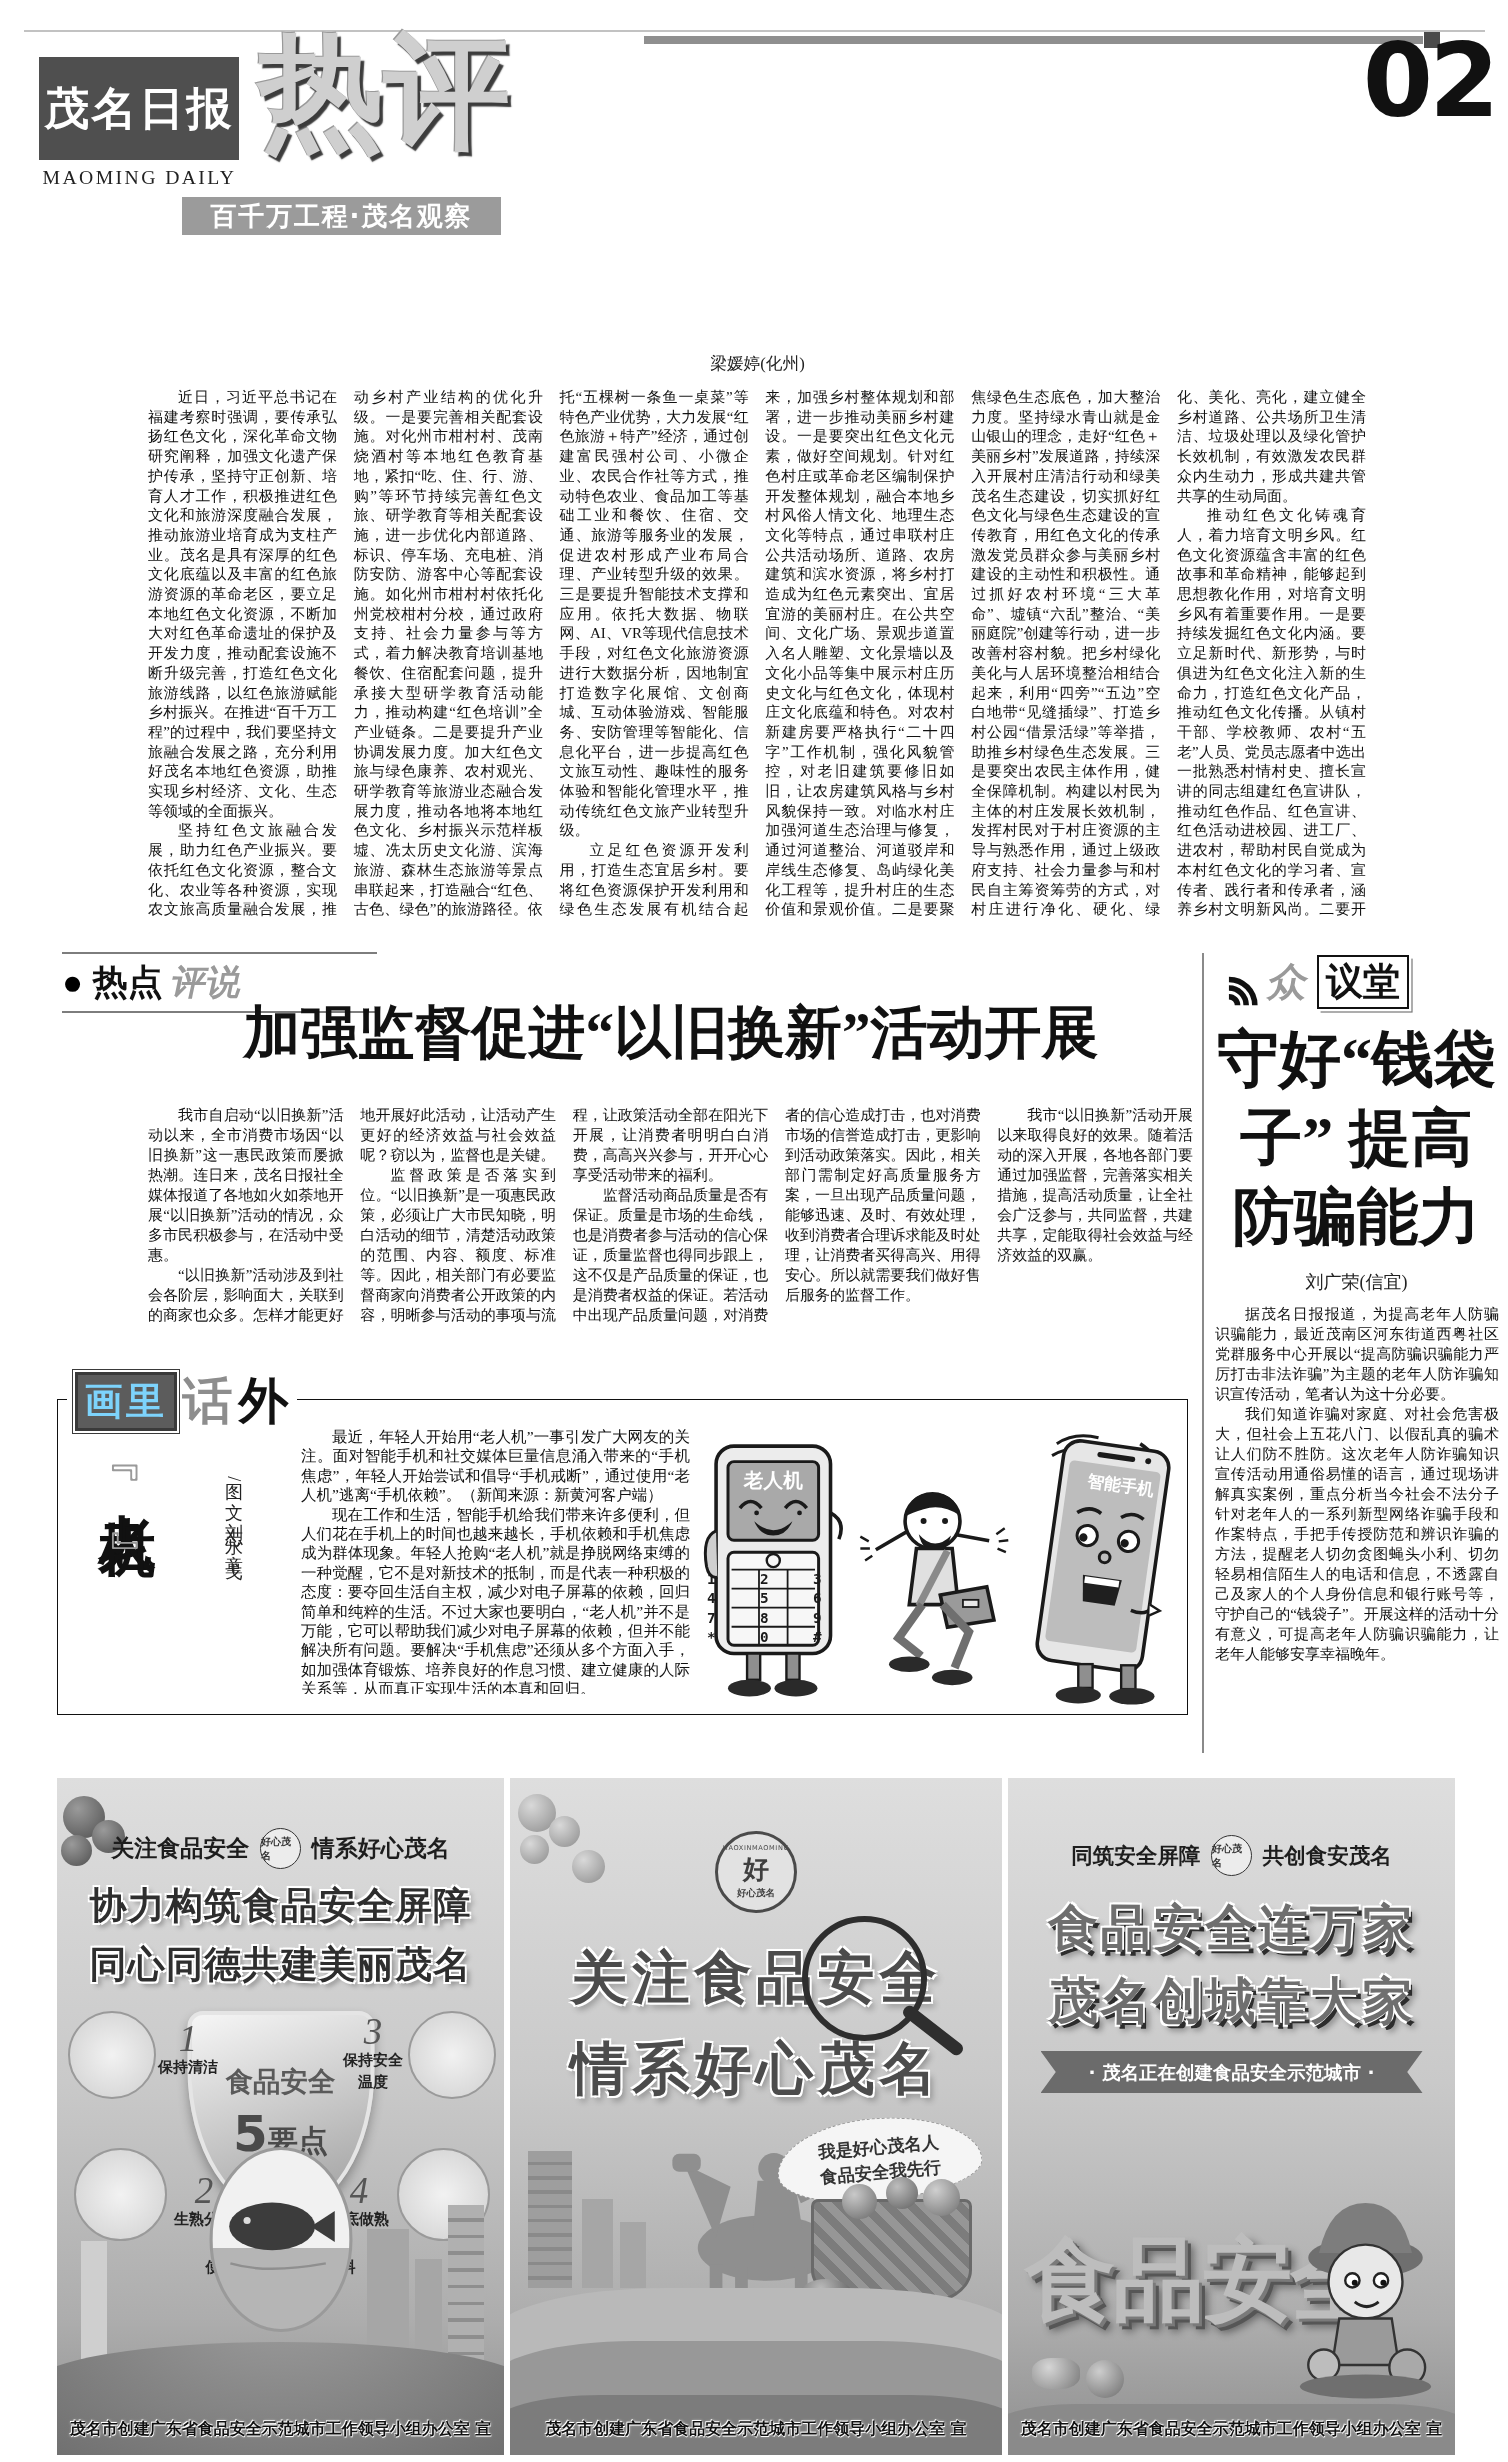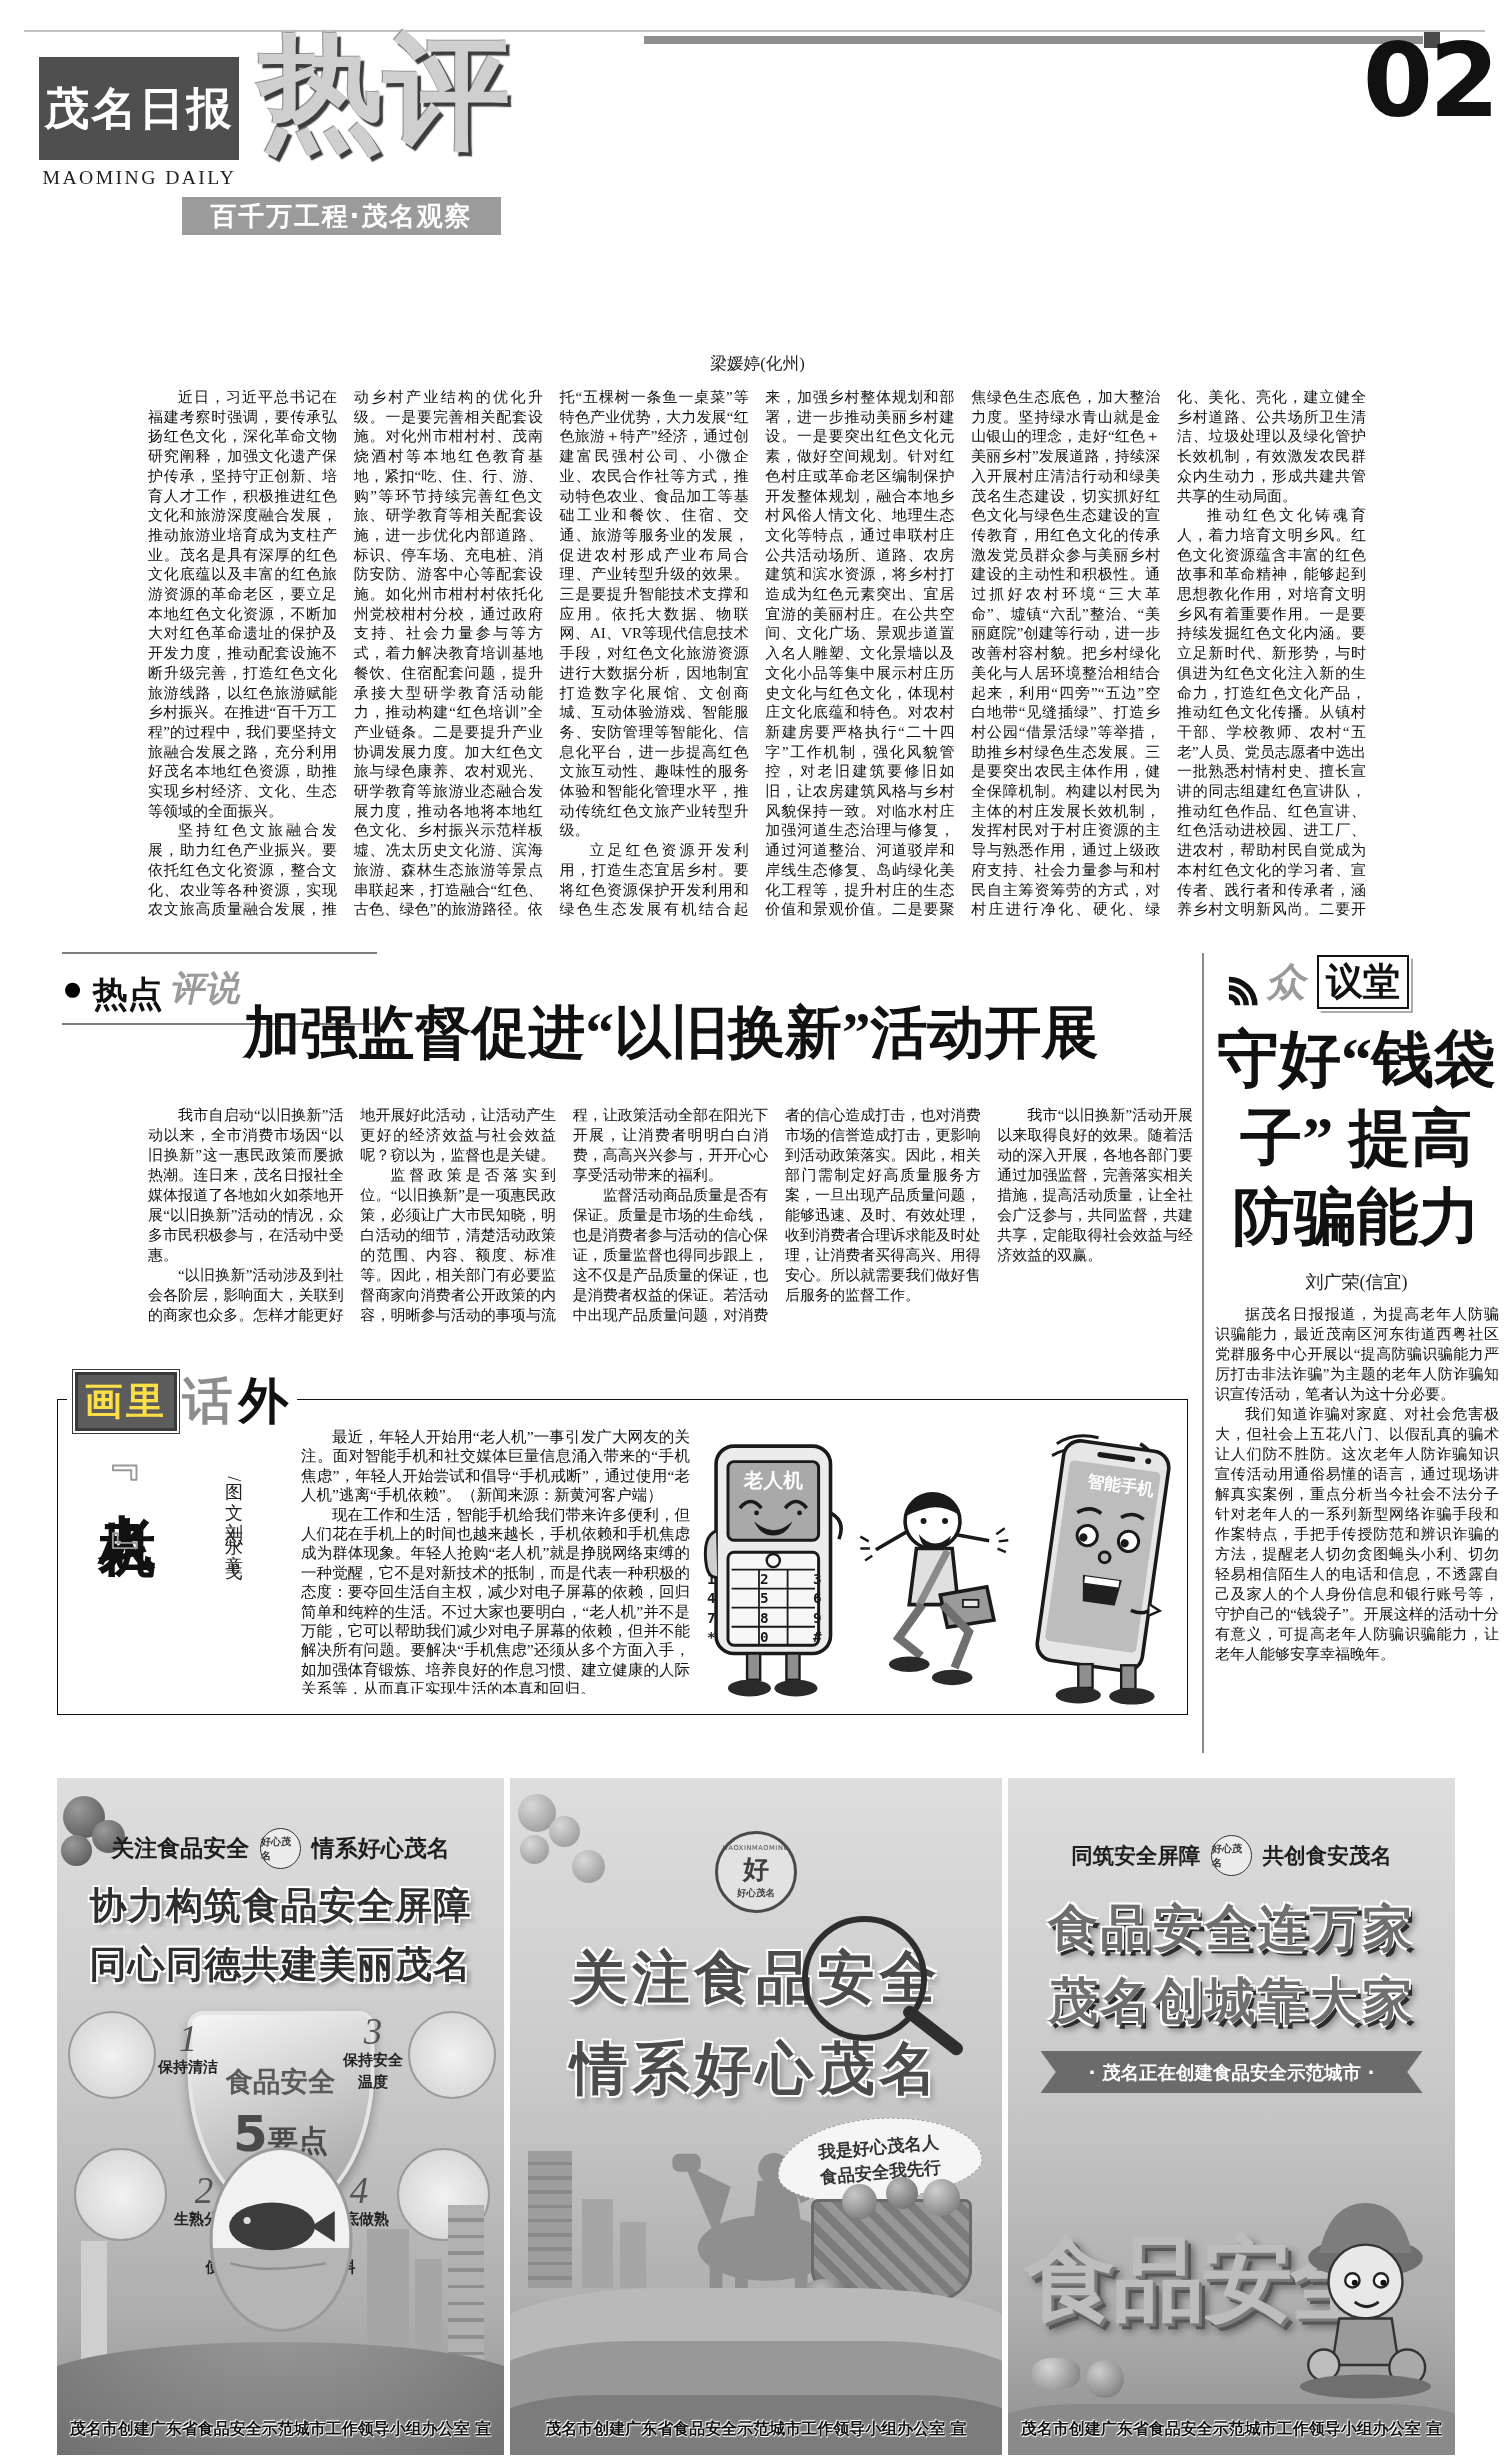--- a/index.html
+++ b/index.html
@@ -29,41 +29,41 @@
   .byline{text-align:center;font-size:16.7px;color:#222;}
   .byline-main{left:149px;top:352px;width:1217px;}
   .article{text-align:justify;overflow:hidden;}
   .article p{margin:0;text-indent:2em;}
   .article-main{left:148px;top:388px;width:1218px;height:536px;column-count:6;column-gap:16.7px;
                 font-size:15px;line-height:19.7px;}
   
   .badge-hot{left:62px;top:952px;width:315px;border-top:2.4px solid #7d7d7d;border-bottom:2.4px solid #7d7d7d;
              padding:4.8px 0;display:flex;align-items:center;gap:9.5px;background:#fff;}
   .badge-hot .dot{font-size:35px;line-height:35px;color:#000;}
-  .badge-hot .b1{font-size:35px;font-weight:bold;font-family:"DejaVu Sans",sans-serif;margin-top:12px;}
+  .badge-hot .b1{font-size:35px;font-weight:bold;font-family:"DejaVu Sans",sans-serif;}
   .badge-hot .b2{font-size:35px;font-weight:bold;color:#9a9a9a;transform:skewX(-12deg);
                  font-family:"Liberation Serif",serif;}
   .headline-2{left:149px;top:995px;width:1044px;text-align:center;font-size:57px;font-weight:bold;white-space:nowrap;}
   .byline-2{left:149px;top:1071px;width:1044px;}
   .article-2{left:148px;top:1105px;width:1045px;height:280px;column-count:5;column-gap:16.7px;
              font-size:15px;line-height:20px;}
   .vdivider{left:1202px;top:953px;width:1.8px;height:800px;background:#8a8a8a;}
   
   .badge-forum{left:1224px;top:955px;display:flex;align-items:flex-end;gap:8.4px;}
   .forum-light{font-size:39px;font-weight:bold;color:#9a9a9a;transform:skewX(-10deg);}
   .forum-box{border:2.4px solid #111;box-shadow:2.4px 2.4px 0 #fff,3.6px 3.6px 0 #777;padding:0 7.2px;
              font-size:37px;font-weight:bold;font-family:"DejaVu Sans",sans-serif;}
   .headline-forum{left:1215px;top:1020px;width:283px;text-align:center;font-size:62px;line-height:79px;
                   font-weight:bold;}
   .byline-forum{left:1215px;top:1270px;width:283px;font-size:18px;}
   .article-forum{left:1215px;top:1304px;width:284px;height:449px;font-size:15px;line-height:20px;}
   
   .cartoon-box{left:57px;top:1399px;width:1129px;height:314px;border:1.8px solid #111;background:#fff;}
   .huali-badge{left:67px;top:1368px;display:flex;align-items:center;gap:6px;background:#fff;padding:0 8.4px;}
-  .stamp{border:3px solid #3a3a3a;outline:1.8px solid #3a3a3a;outline-offset:2.4px;background:#5c5c5c;color:#fde047;
+  .stamp{border:3px solid #3a3a3a;outline:1.8px solid #3a3a3a;outline-offset:2.4px;background:#5c5c5c;color:#7dd3fc;
          font-size:38px;font-weight:bold;padding:1.2px 6px;letter-spacing:3.6px;font-family:Liberation Serif, serif;}
   .huali-mid{font-size:50px;font-weight:bold;color:#8d8d8d;}
   .huali-end{font-size:50px;font-weight:bold;color:#111;}
   .vert-title{left:88px;top:1447px;height:239px;writing-mode:vertical-rl;font-size:57px;font-weight:bold;
               letter-spacing:3.6px;}
   .vert-title .q{color:#9a9a9a;font-weight:normal;}
   .vert-credit{left:222px;top:1469px;height:209px;writing-mode:vertical-rl;font-size:18px;letter-spacing:7.2px;color:#222;}
   .cartoon-text{left:301px;top:1427px;width:389px;height:267px;font-size:15.5px;line-height:19.4px;}
   
   .poster{top:1778px;height:677px;background:linear-gradient(#dedede,#c9c9c9 45%,#adadad 80%,#8f8f8f);

